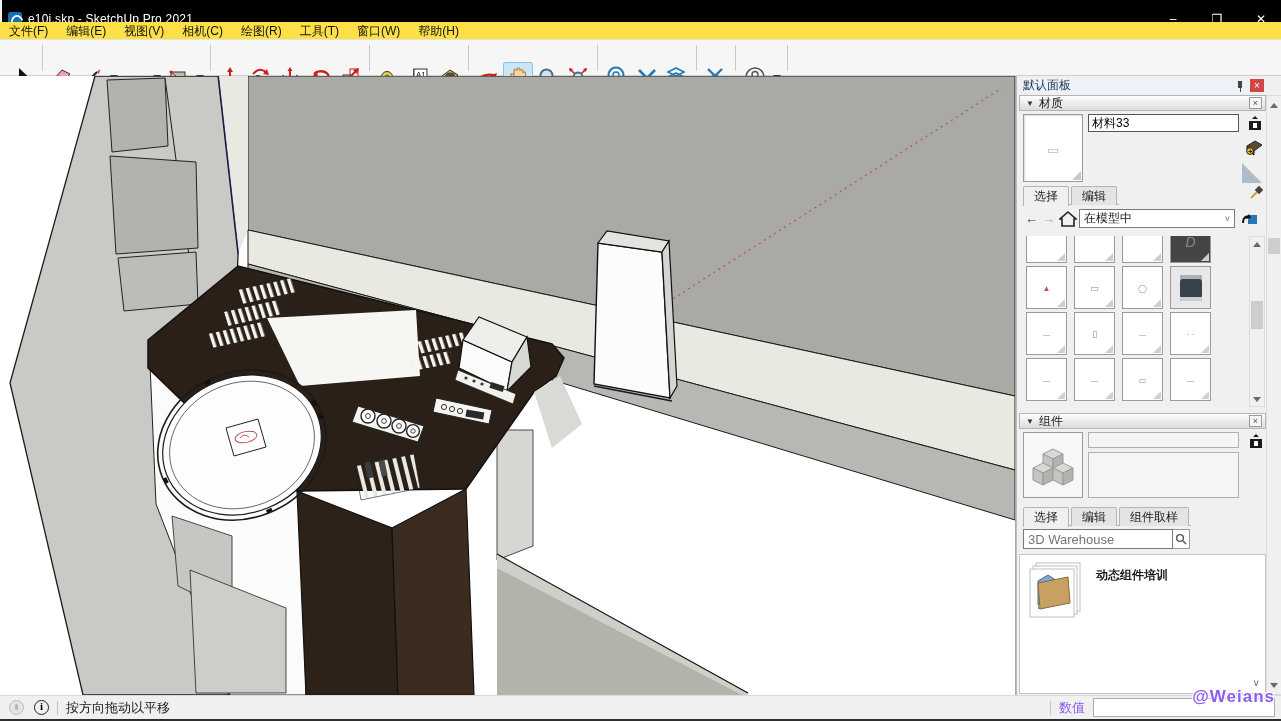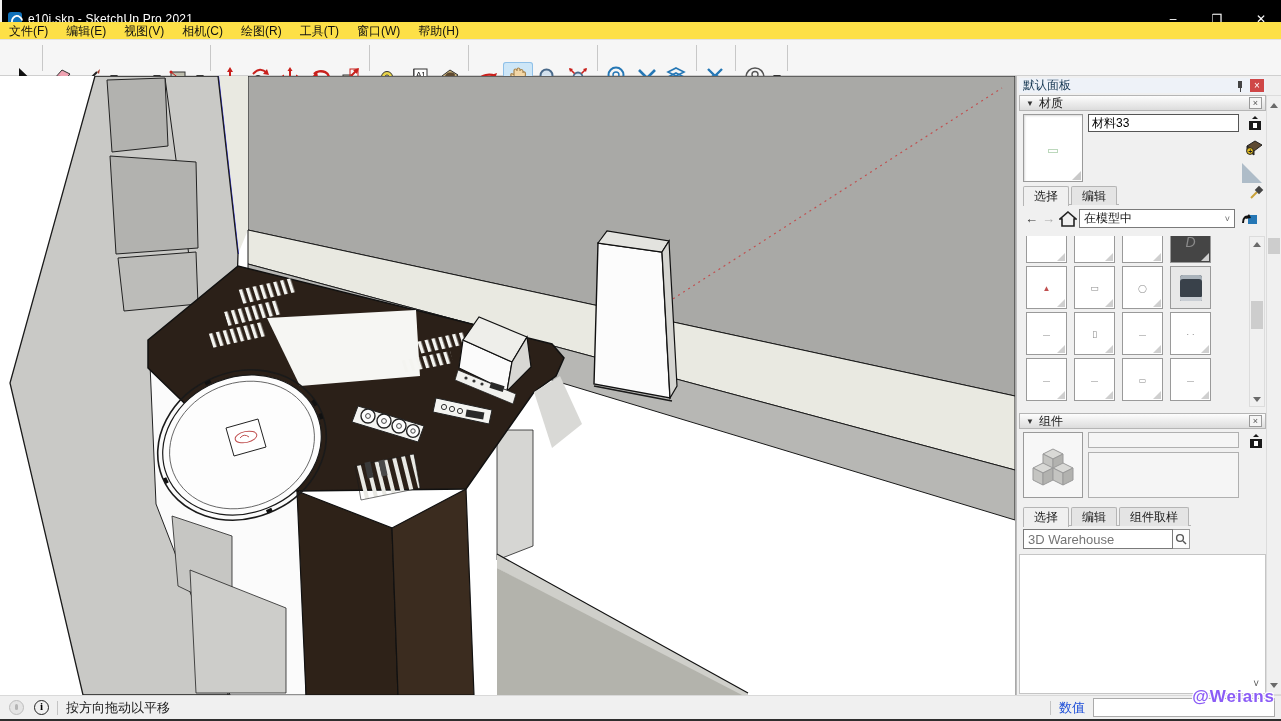--- a/index.html
+++ b/index.html
@@ -634,38 +634,49 @@
       <span class="side-icon" style="position:static; width:22px; height:18px; margin-left:6px;">
         <svg width="18" height="16">
             <rect x="7" y="4" width="9" height="9" fill="#2577b5"></rect>
             <path d="M2,12 Q2,4 9,6" fill="none" stroke="#111" stroke-width="2"></path>
             <polygon points="10,7 4,8 8,3" fill="#111"></polygon>
           </svg>
       </span>
     </div>
 
     <div class="comp-list">
+      <div class="comp-item" style="top:6px;">
+        <svg width="58" height="60">
+          <rect x="8" y="2" width="44" height="48" fill="#fff" stroke="#c0c0c0"></rect>
+          <rect x="5" y="5" width="44" height="48" fill="#fff" stroke="#c0c0c0"></rect>
+          <rect x="2" y="8" width="44" height="48" fill="#fff" stroke="#c0c0c0"></rect>
+          <polygon points="10,20 20,14 26,18 26,44 10,44" fill="#7aa7d4" stroke="#4a6a8a"></polygon>
+          <polygon points="10,22 40,16 42,42 12,48" fill="#c9a063" stroke="#8a6a3a"></polygon>
+          <polygon points="10,44 12,48 10,48" fill="#9a7a4a"></polygon>
+        </svg>
+        <span class="comp-label">动态组件培训</span>
+      </div>
       <span class="list-chevron">˅</span>
     </div>
 
     <div class="scrollbar-v" style="left:249px; top:19px; width:16px; height:600px;">
       <div class="sb-btn" style="top:2px;">
           <div class="sb-tri-up"></div>
         </div>
       <div class="sb-thumb" style="top:142px; height:16px;"></div>
       <div class="sb-btn" style="bottom:2px;">
           <div class="sb-tri-down"></div>
         </div>
     </div>
   </div>
 
   <div class="statusbar">
     <span class="status-circle dim"></span>
     <span class="status-circle info" style="margin-left:10px;"></span>
     <span class="status-sep"></span>
     <span style="color:#222;">按方向拖动以平移</span>
     <span class="status-sep" style="margin-left:auto;"></span>
-    <span style="color:#1d4ed8;">数值</span>
+    <span style="color:#8b5cf6;">数值</span>
     <input class="measure-input" value="" style="">
   </div>
 
   <div class="watermark">@Weians</div>
 </div>
 
 </body></html>

